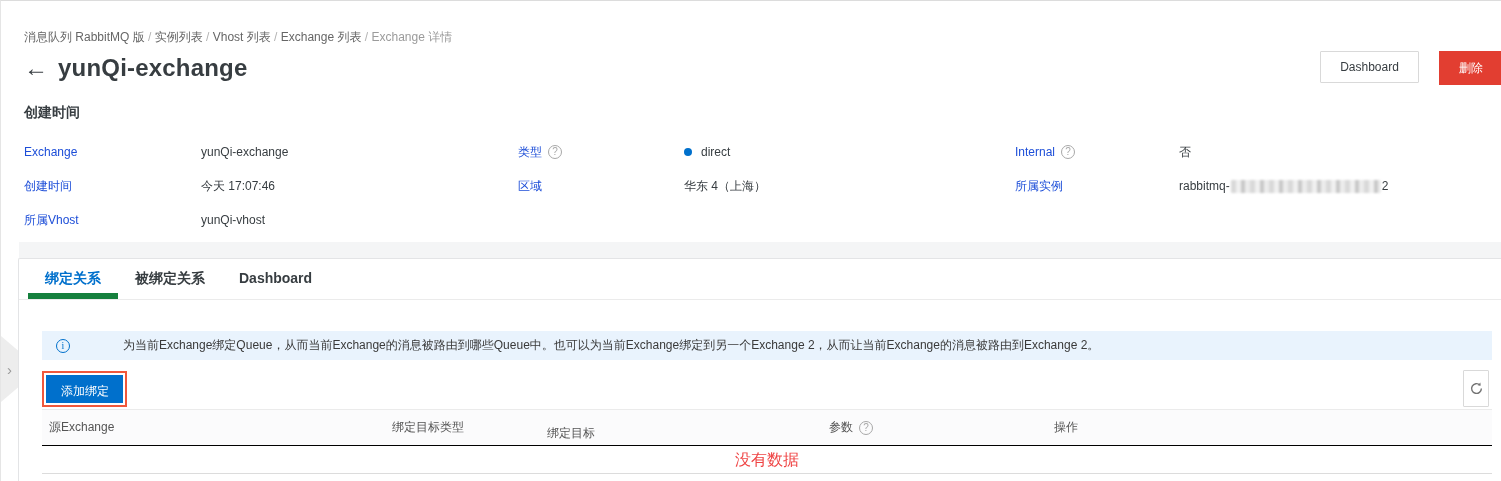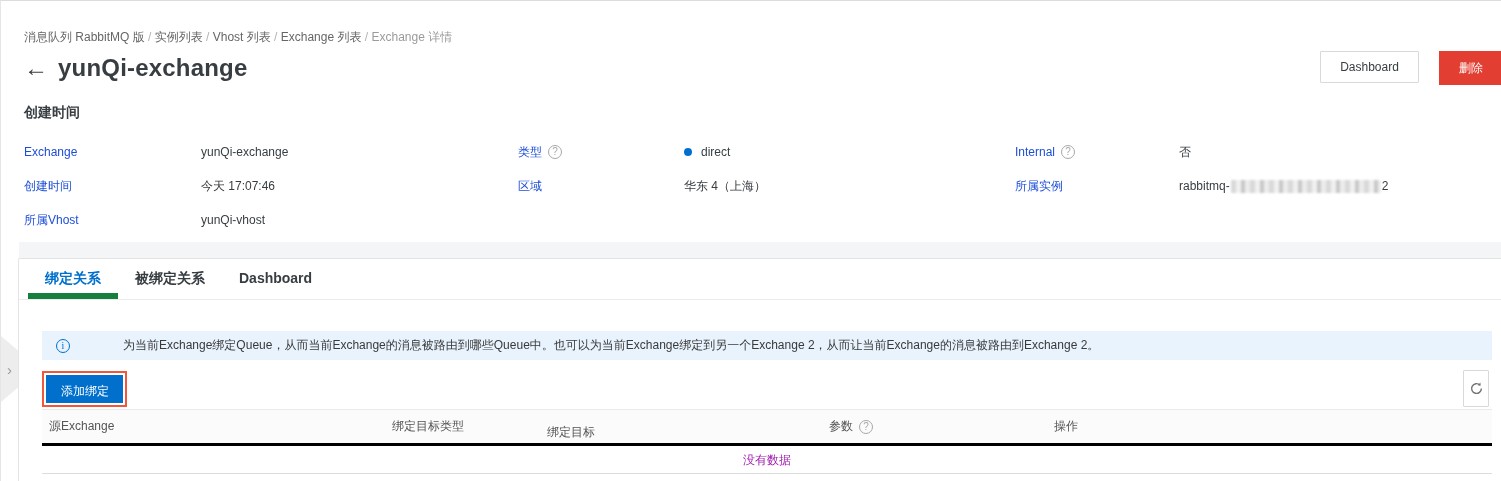--- a/index.html
+++ b/index.html
@@ -73,27 +73,27 @@
   .annotate-box { display:inline-block; border:2px solid #f0583c; padding:2px; }
   .btn-add { display:block; min-width:77px; height:28px; background:#0070cc; border:none; color:#fff;
              font-size:12px; line-height:25px; text-align:right; padding:4px 14px; cursor:pointer; }
   .btn-refresh { position:absolute; right:3px; top:-1px; width:26px; height:37px; background:#fff;
                  border:1px solid #d9d9d9; border-radius:1px; cursor:pointer;
                  display:flex; align-items:center; justify-content:center; }
   .btn-refresh svg { display:block; }
 
   .table { margin-top:6px; }
   .thead { display:flex; align-items:center; height:37px; background:#fbfbfc;
-           border-top:1px solid #ebebeb; border-bottom:3px solid #000000; padding-left:7px;
+           border-top:1px solid #ebebeb; border-bottom:1px solid #000000; padding-left:7px;
            font-size:12px; color:#555;text-align:center; }
   .th { display:flex; align-items:center; }
   .th.w1 { width:343px; } .th.w2 { width:155px; } .th.w3 { width:282px;margin-top:12px; }
   .th.w4 { width:323px; } .th.w5 { width:225px; } .th.w6 { flex:1; }
   .th .help-icon { margin-left:6px; }
-  .empty-row { height:28px; line-height:28px; text-align:center; font-size:12px; color:#a21caf;
+  .empty-row { height:28px; line-height:28px; text-align:center; font-size:16px; color:#ef4444;
                border-bottom:1px solid #dcdcdc; }
 </style>
 </head>
 <body>
 
 <div class="page">
 
   <div class="topbar">
     <div class="breadcrumb">
       <span class="crumb">消息队列 RabbitMQ 版</span><span class="crumb">实例列表</span><span class="crumb">Vhost 列表</span><span class="crumb">Exchange 列表</span><span class="crumb-current">Exchange 详情</span>

